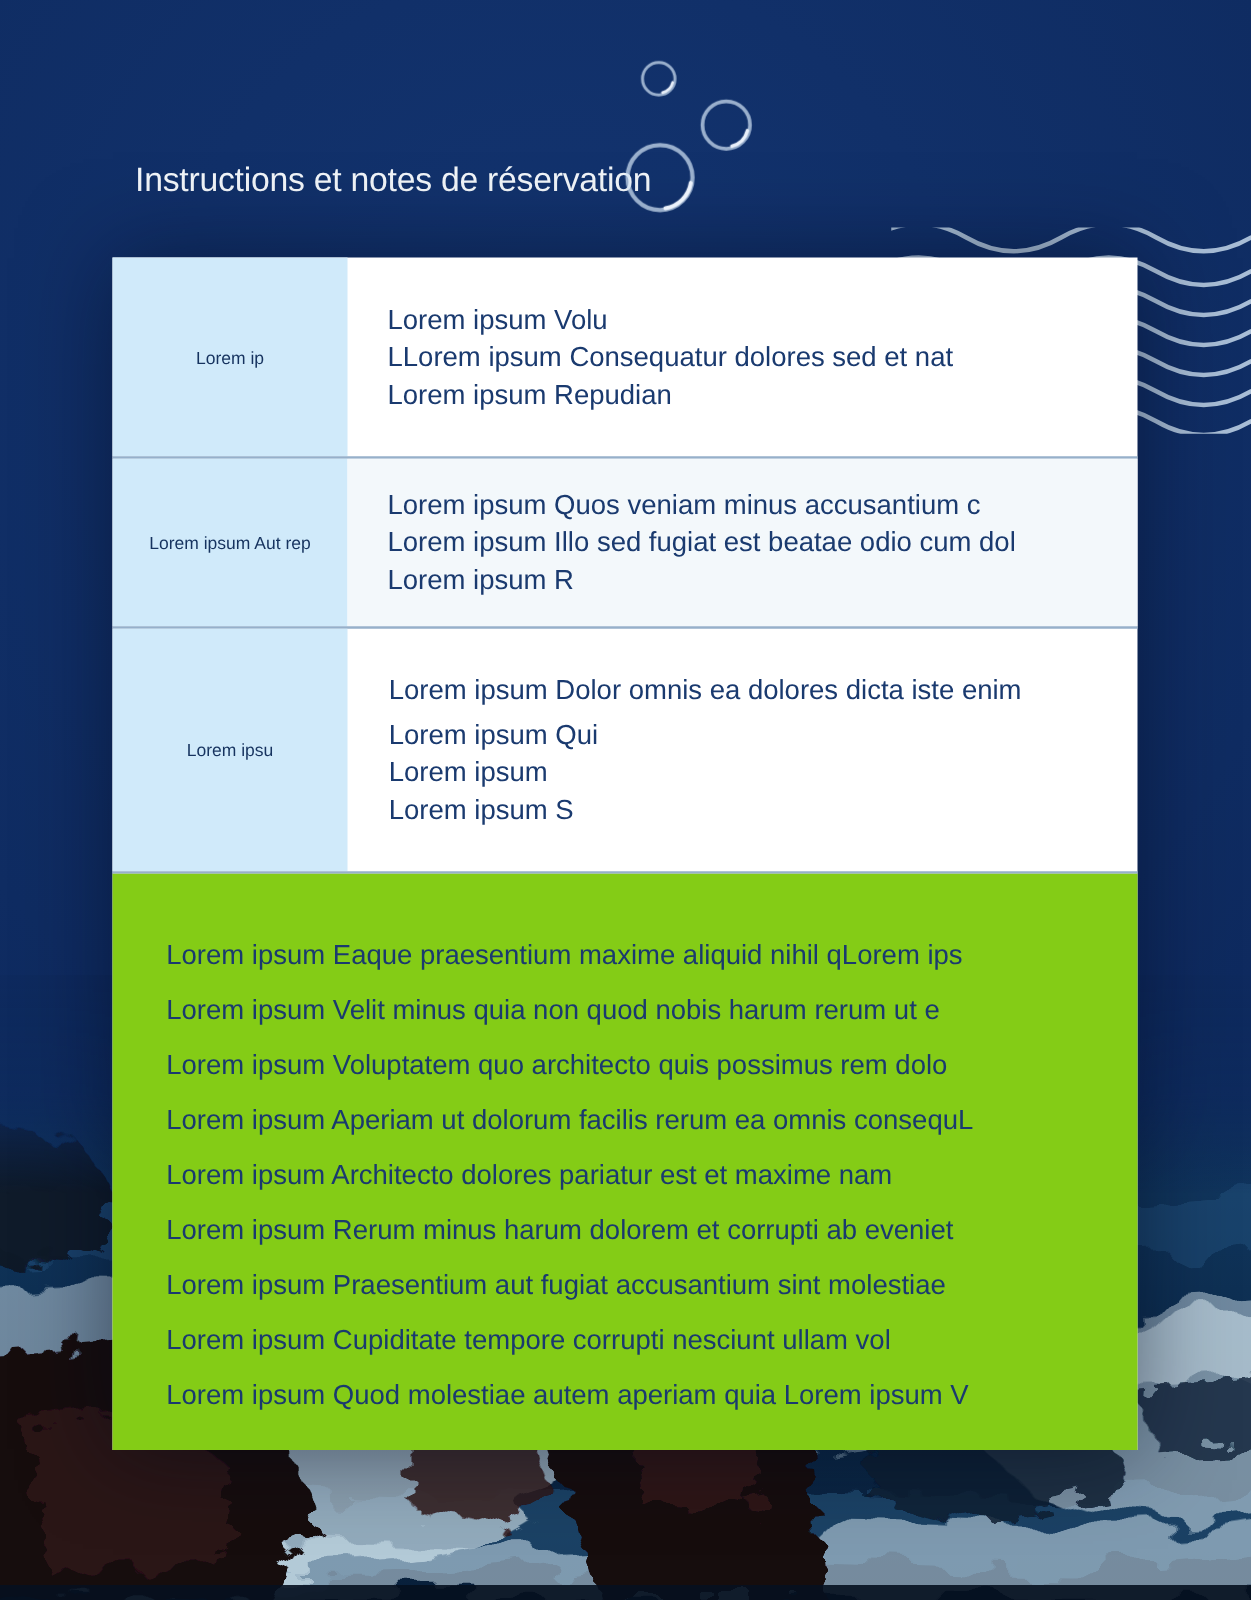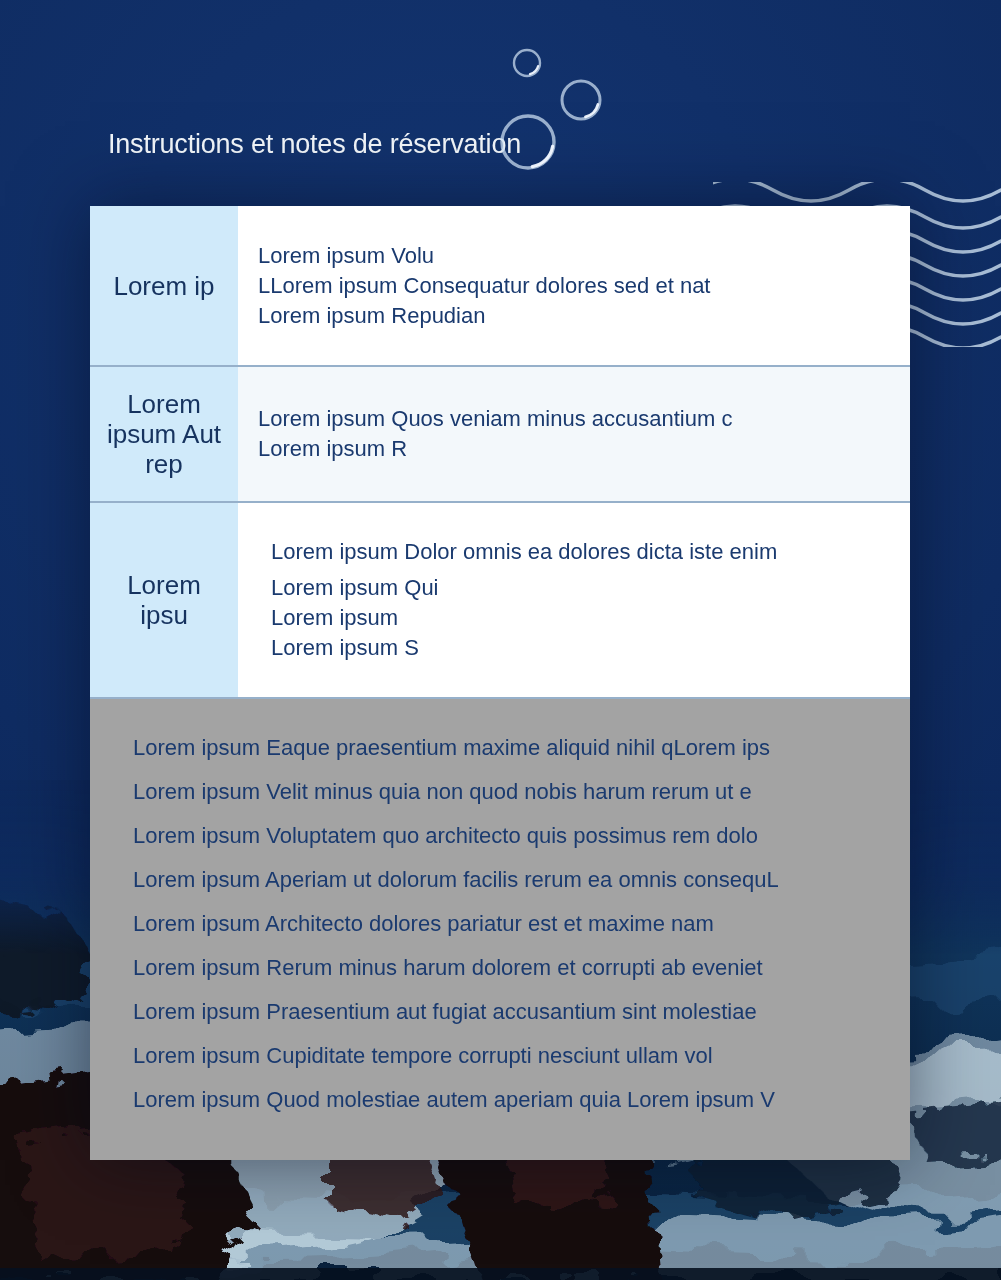--- a/index.html
+++ b/index.html
@@ -22,36 +22,36 @@
     position:absolute;left:90px;top:206px;width:820px;height:954px;z-index:2;
     background:#ffffff;box-shadow:0 0 70px rgba(2,8,25,0.5);
     display:flex;flex-direction:column;
   }
   .trow{display:flex;flex:none;}
   .trow-1{height:159px;}
   .trow-2{height:134px;}
   .trow-3{height:194px;}
   .divider{height:2px;flex:none;background:#96b0ca;}
   .tlabel{
-    width:148px;flex:none;box-sizing:border-box;padding:0 14px;
+    width:188px;flex:none;box-sizing:border-box;padding:0 14px;
     background:#d0eafa;color:#16335f;
-    font-size:26px;line-height:30px;text-align:center;
+    font-size:14px;line-height:30px;text-align:center;
     display:flex;align-items:center;justify-content:center;
   }
   .tcontent{
     flex:1;display:flex;flex-direction:column;justify-content:center;
-    padding-left:20px;color:#1a3a6f;font-size:22px;line-height:30px;
+    padding-left:32px;color:#1a3a6f;font-size:22px;line-height:30px;
   }
   .tcontent p{margin:0;}
   .trow-2 .tcontent{background:#f3f8fb;}
   .trow-3 .tcontent{padding-left:33px;}
   .trow-3 .tcontent p:first-child{margin-bottom:6px;}
   .notes{
-    flex:1;box-sizing:border-box;background:#a3a3a3;
-    padding:34px 20px 0 43px;
+    flex:1;box-sizing:border-box;background:#84cc16;
+    padding:50px 20px 0 43px;
   }
   .notes p{margin:0 0 14px 0;font-size:22px;line-height:30px;color:#1a3a6f;}
 </style>
 </head>
 <body>
 
 <div class="stage">
 
   <svg class="ocean" viewBox="0 0 1001 500" preserveAspectRatio="none" aria-hidden="true">
     <defs>
@@ -138,20 +138,21 @@
         <p>Lorem ipsum Repudian</p>
       </div>
     </div>
 
     <div class="divider"></div>
 
     <div class="trow trow-2">
       <div class="tlabel">Lorem ipsum Aut rep</div>
       <div class="tcontent">
         <p>Lorem ipsum Quos veniam minus accusantium c</p>
+        <p>Lorem ipsum Illo sed fugiat est beatae odio cum dol</p>
         <p>Lorem ipsum R</p>
       </div>
     </div>
 
     <div class="divider"></div>
 
     <div class="trow trow-3">
       <div class="tlabel">Lorem ipsu</div>
       <div class="tcontent">
         <p>Lorem ipsum Dolor omnis ea dolores dicta iste enim</p>

